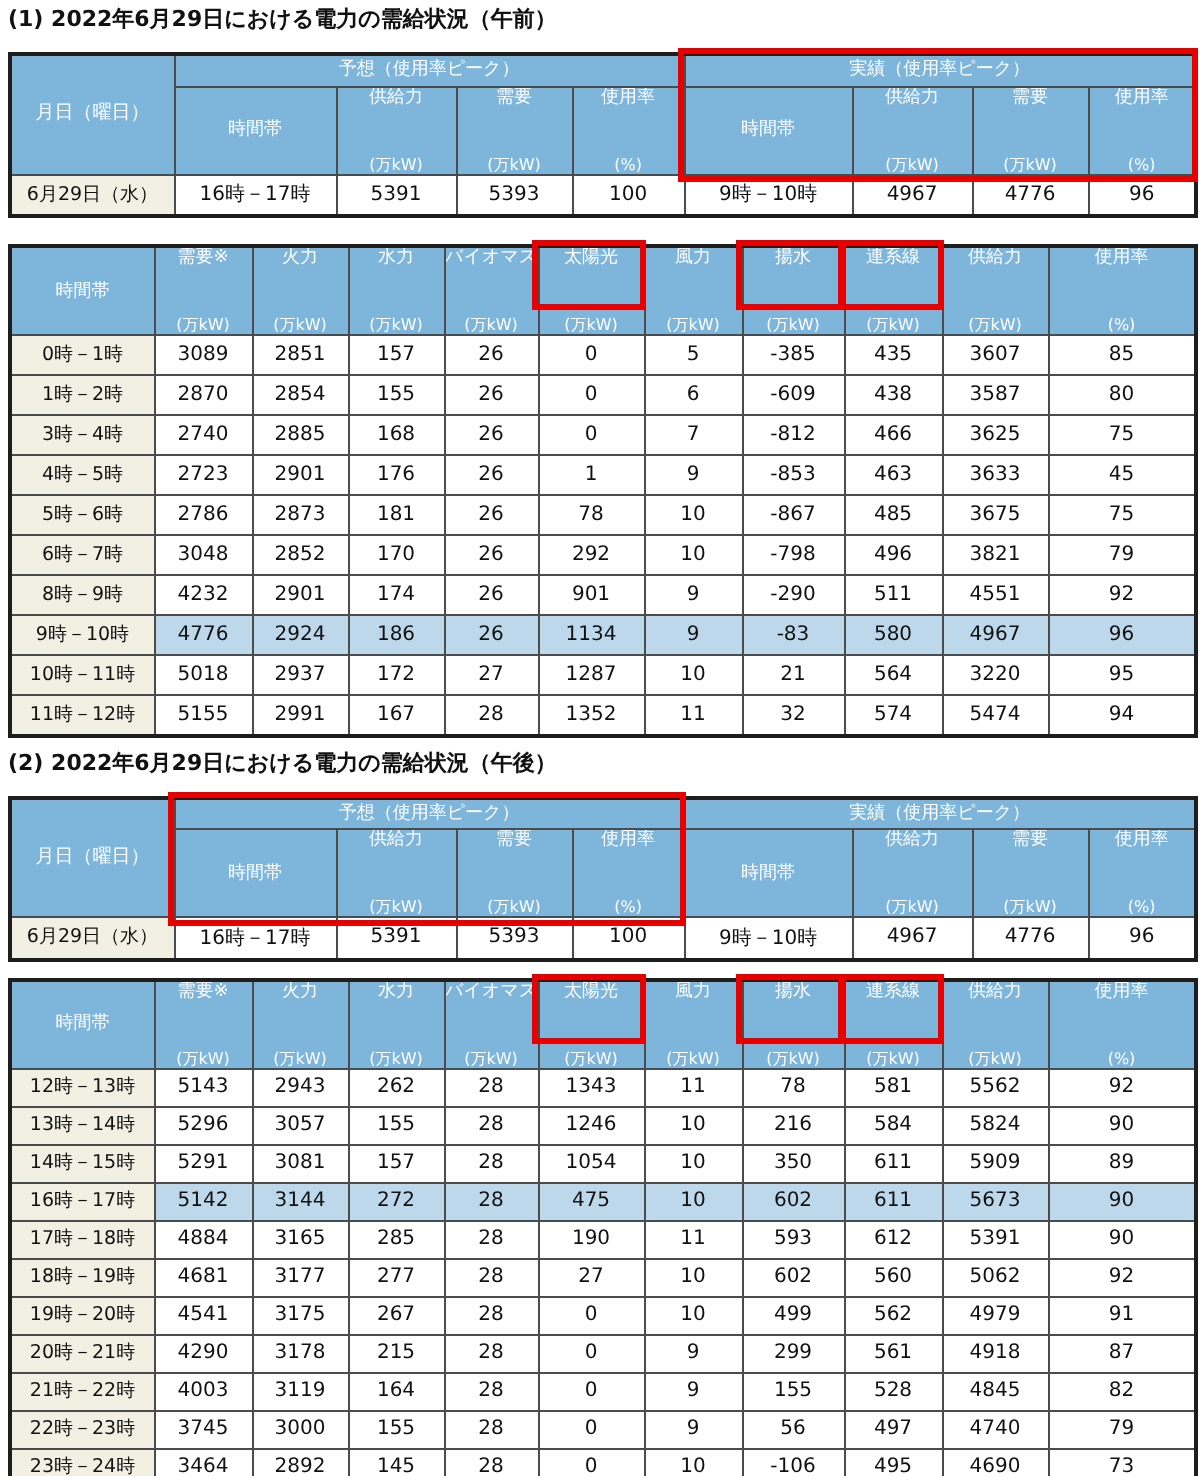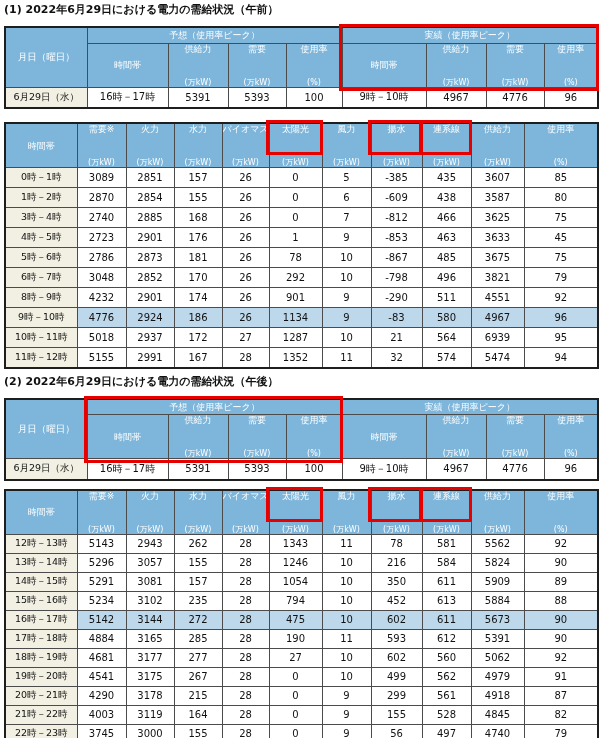--- a/index.html
+++ b/index.html
@@ -210,21 +210,21 @@
           <tr style="height: 20px;">
             <td class="time">10時－11時</td>
             <td class="num">5018</td>
             <td class="num">2937</td>
             <td class="num">172</td>
             <td class="num">27</td>
             <td class="num">1287</td>
             <td class="num">10</td>
             <td class="num">21</td>
             <td class="num">564</td>
-            <td class="num">6939</td>
+            <td class="num">3220</td>
             <td class="num">95</td>
           </tr>
           <tr style="height: 20px;">
             <td class="time">11時－12時</td>
             <td class="num">5155</td>
             <td class="num">2991</td>
             <td class="num">167</td>
             <td class="num">28</td>
             <td class="num">1352</td>
             <td class="num">11</td>
@@ -351,33 +351,20 @@
             <td class="num">157</td>
             <td class="num">28</td>
             <td class="num">1054</td>
             <td class="num">10</td>
             <td class="num">350</td>
             <td class="num">611</td>
             <td class="num">5909</td>
             <td class="num">89</td>
           </tr>
           <tr style="height: 19px;">
-            <td class="time">15時－16時</td>
-            <td class="num">5234</td>
-            <td class="num">3102</td>
-            <td class="num">235</td>
-            <td class="num">28</td>
-            <td class="num">794</td>
-            <td class="num">10</td>
-            <td class="num">452</td>
-            <td class="num">613</td>
-            <td class="num">5884</td>
-            <td class="num">88</td>
-          </tr>
-          <tr style="height: 19px;">
             <td class="time">16時－17時</td>
             <td class="num hl">5142</td>
             <td class="num hl">3144</td>
             <td class="num hl">272</td>
             <td class="num hl">28</td>
             <td class="num hl">475</td>
             <td class="num hl">10</td>
             <td class="num hl">602</td>
             <td class="num hl">611</td>
             <td class="num hl">5673</td>

